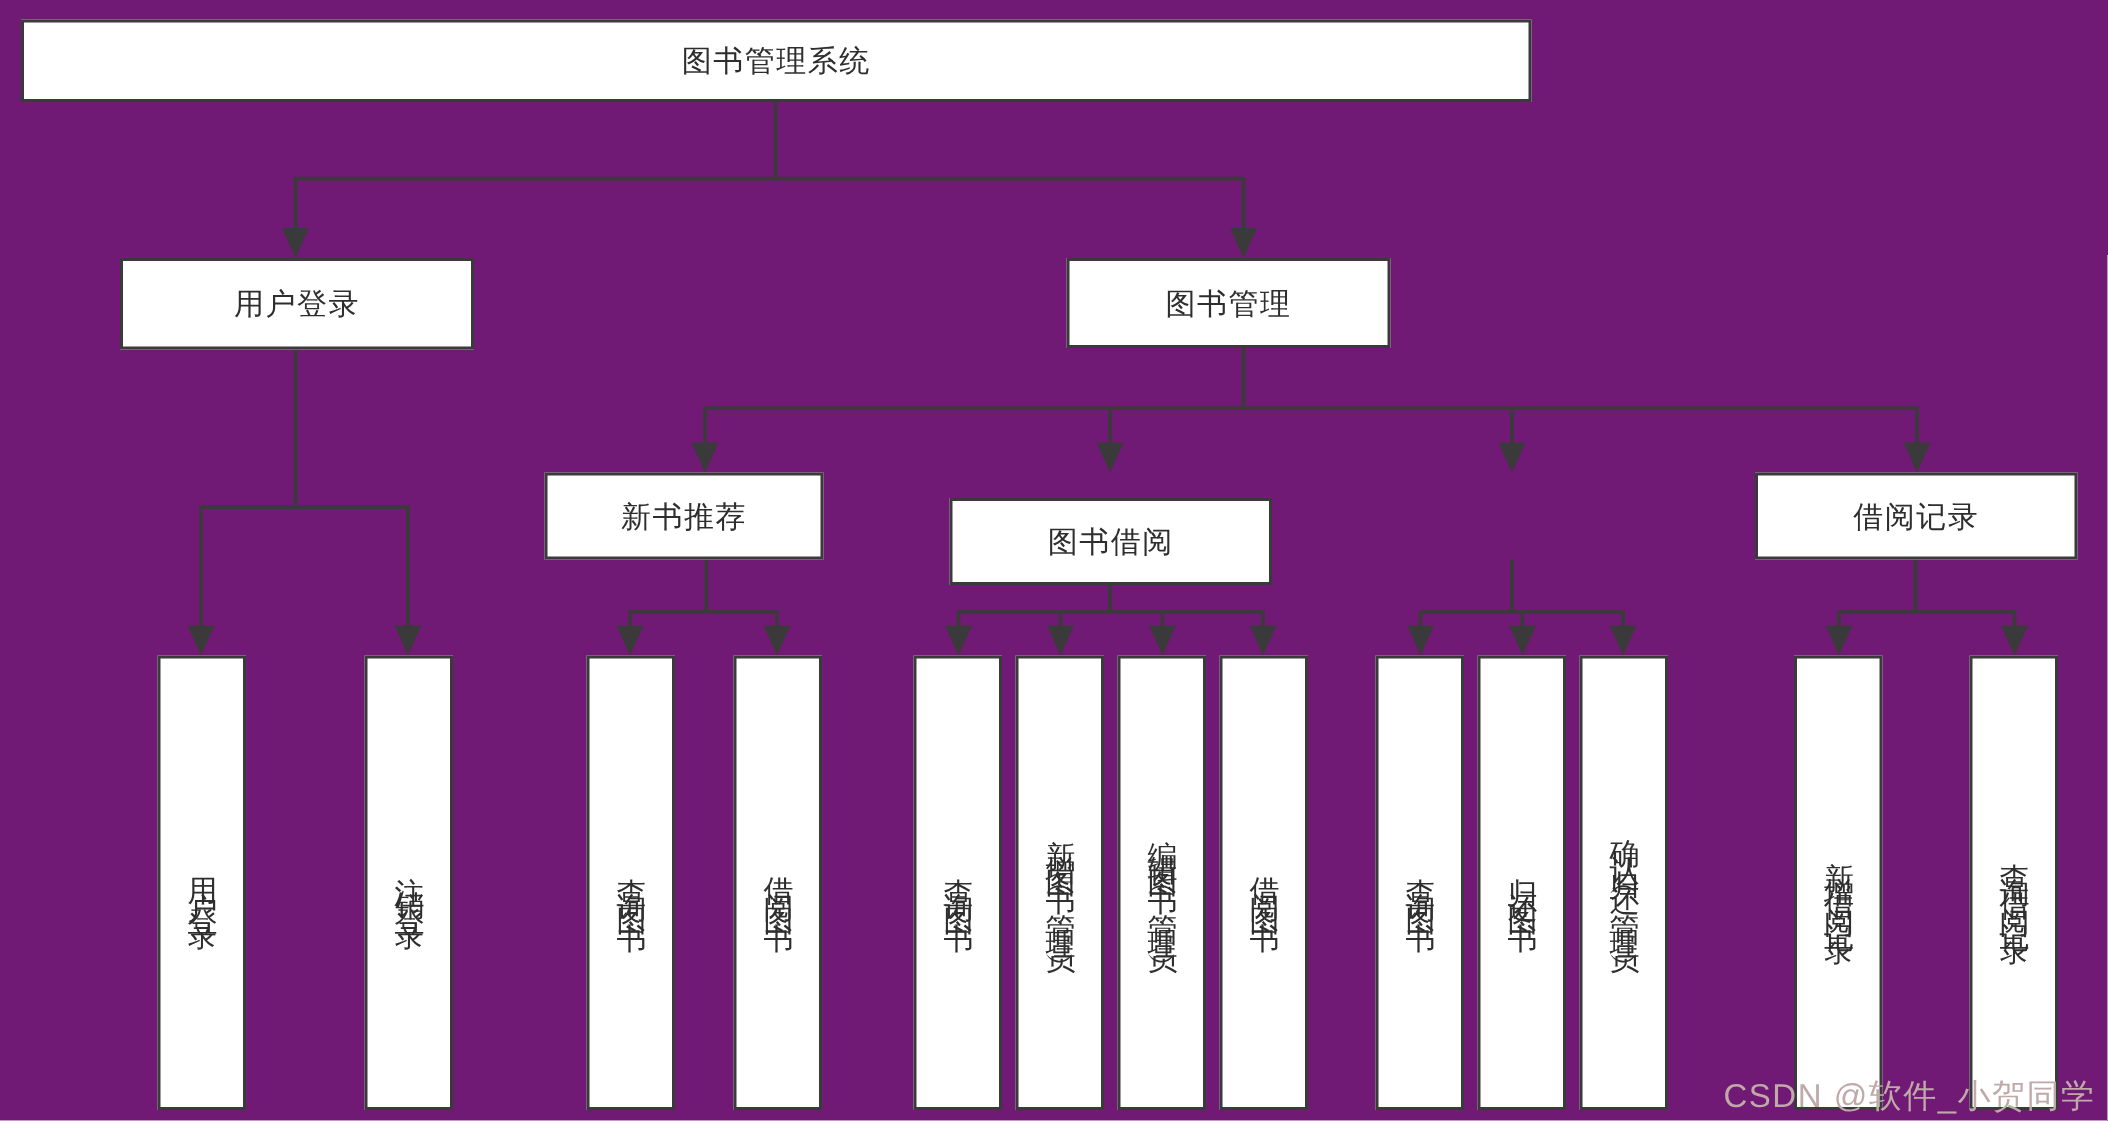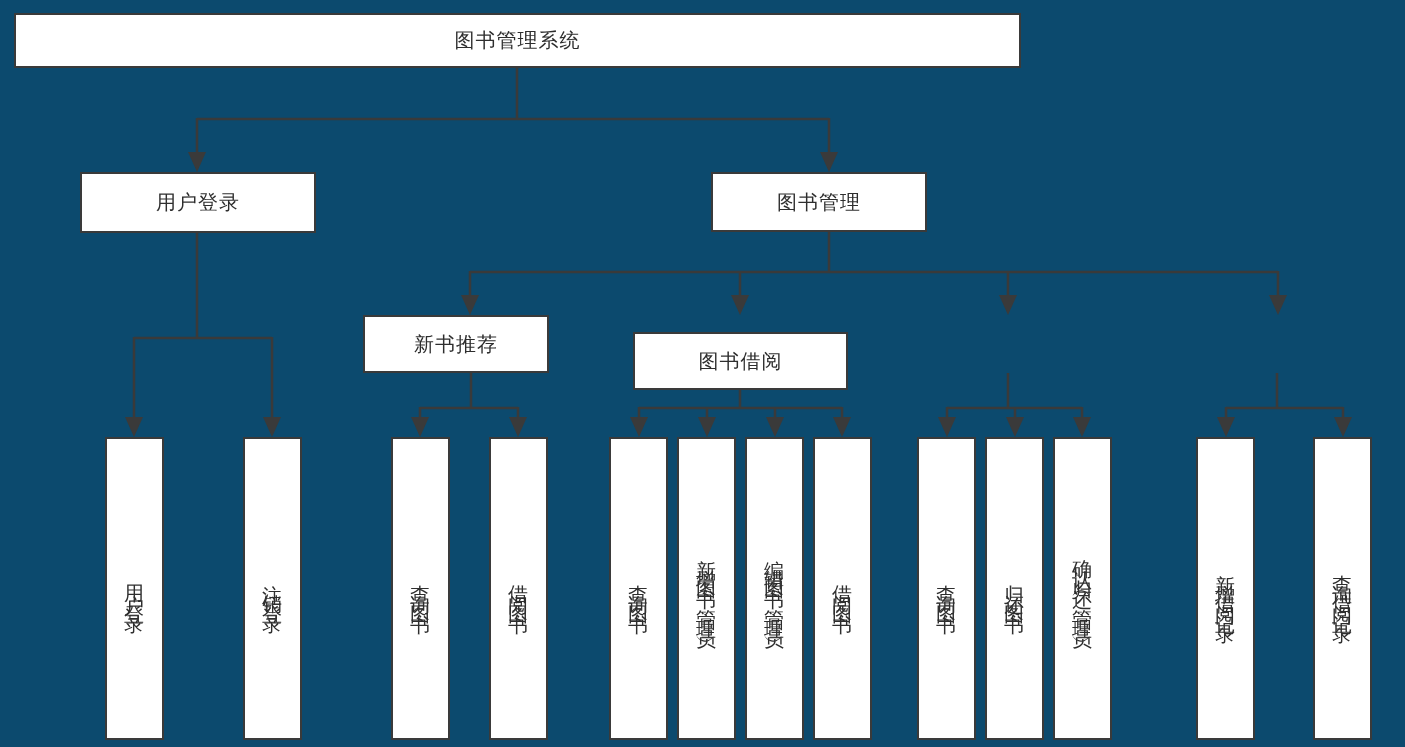--- a/index.html
+++ b/index.html
@@ -1,20 +1,20 @@
 <!DOCTYPE html>
 <html><head>
 <meta charset="utf-8">
 <style>
   html, body { margin: 0; padding: 0; background: #ffffff; }
   .canvas {
     position: relative;
     width: 1405px;
     height: 747px;
-    background: #0c4a6e;
+    background: #701a75;
     overflow: hidden;
     font-family: "Liberation Sans", sans-serif;
     color: #2e2e2e;
   }
   .connectors {
     position: absolute;
     left: 0; top: 0;
     width: 1405px; height: 747px;
     z-index: 1;
   }
@@ -93,33 +93,35 @@
     </g>
   </svg>
 
   <div class="box" style="left:14px; top:13px; width:1007px; height:55px">图书管理系统</div>
 
   <div class="box" style="left:80px; top:172px; width:236px; height:61px">用户登录</div>
   <div class="box" style="left:711px; top:172px; width:216px; height:60px">图书管理</div>
 
   <div class="box" style="left:363px; top:315px; width:186px; height:58px">新书推荐</div>
   <div class="box" style="left:633px; top:332px; width:215px; height:58px">图书借阅</div>
+  <div class="box" style="left:1170px; top:315px; width:215px; height:58px">借阅记录</div>
 
   <div class="box v" style="left:105px; top:437px; width:59px; height:303px">用户登录</div>
   <div class="box v" style="left:243px; top:437px; width:59px; height:303px">注销登录</div>
 
   <div class="box v" style="left:391px; top:437px; width:59px; height:303px">查询图书</div>
   <div class="box v" style="left:489px; top:437px; width:59px; height:303px">借阅图书</div>
 
   <div class="box v" style="left:609px; top:437px; width:59px; height:303px">查询图书</div>
   <div class="box v" style="left:677px; top:437px; width:59px; height:303px">新增图书（管理员）</div>
   <div class="box v" style="left:745px; top:437px; width:59px; height:303px">编辑图书（管理员）</div>
   <div class="box v" style="left:813px; top:437px; width:59px; height:303px">借阅图书</div>
 
   <div class="box v" style="left:917px; top:437px; width:59px; height:303px">查询图书</div>
   <div class="box v" style="left:985px; top:437px; width:59px; height:303px">归还图书</div>
   <div class="box v" style="left:1053px; top:437px; width:59px; height:303px">确认归还（管理员）</div>
 
   <div class="box v" style="left:1196px; top:437px; width:59px; height:303px">新增借阅记录</div>
   <div class="box v" style="left:1313px; top:437px; width:59px; height:303px">查询借阅记录</div>
 
+  <div class="watermark">CSDN @软件_小贺同学</div>
 
 </div>
 
 </body></html>

